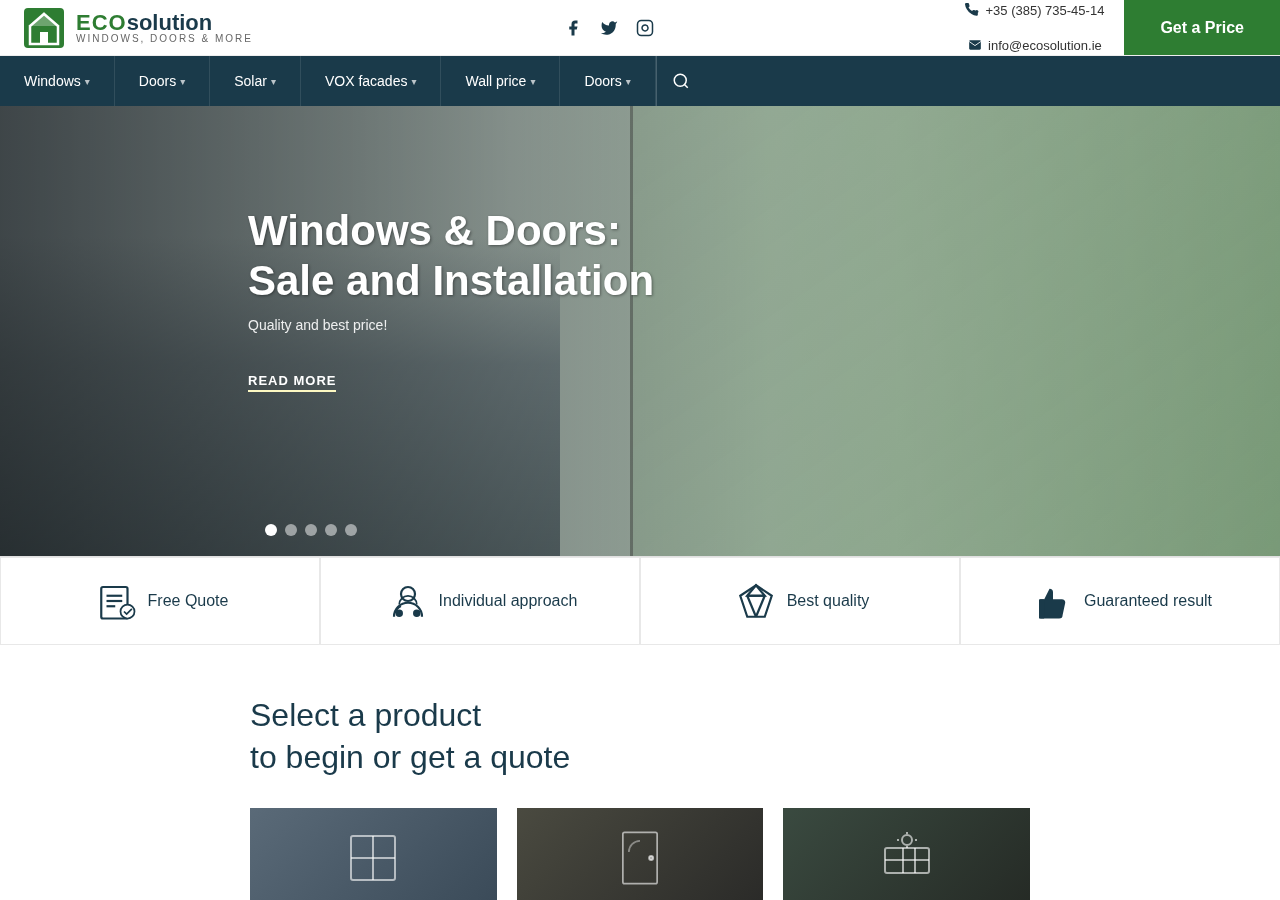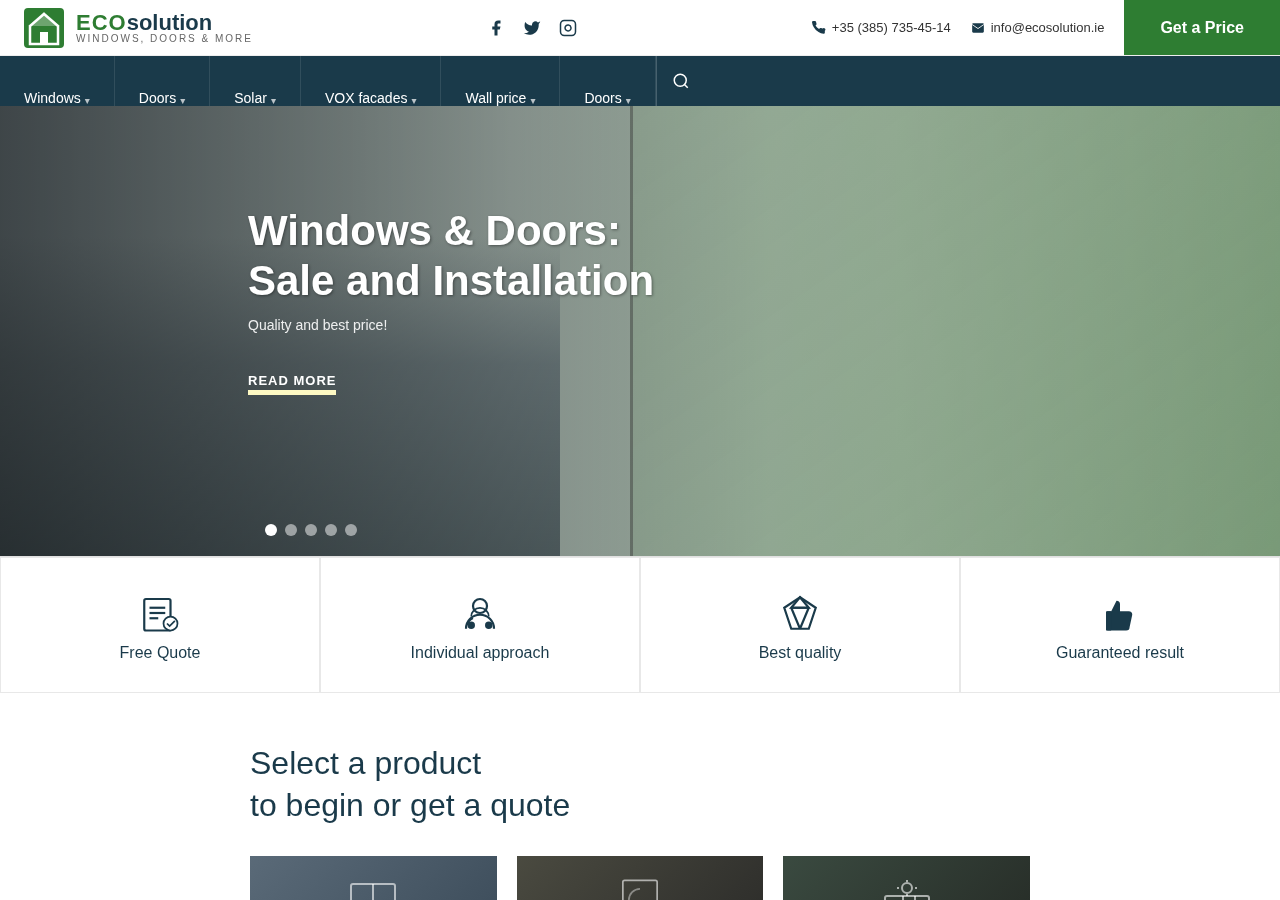--- a/index.html
+++ b/index.html
@@ -25,21 +25,21 @@
     }
     .logo-text-eco { color: #2e7d32; font-size: 22px; font-weight: 900; letter-spacing: 1px; }
     .logo-text-solution { color: #1a3a4a; font-size: 22px; font-weight: 900; }
     .logo-sub { color: #666; font-size: 10px; letter-spacing: 2px; }
     .social-icons { display: flex; gap: 14px; align-items: center; }
     .social-icon {
       width: 22px; height: 22px;
       display: flex; align-items: center; justify-content: center;
       color: #1a3a4a; font-size: 14px; cursor: pointer;
     }
-    .contact-area { display: flex; align-items: center; gap: 20px; font-size: 13px; color: #333; }
+    .contact-area { display: flex; align-items: center; gap: 20px; font-size: 13px; color: #333; flex-direction: column; }
     .contact-item { display: flex; align-items: center; gap: 6px; }
     .get-price-btn {
       background: #2e7d32;
       color: #fff;
       border: none;
       padding: 0 36px;
       height: 55px;
       font-size: 16px;
       font-weight: bold;
       cursor: pointer;
@@ -48,21 +48,21 @@
 
     
     .nav-bar {
       background: #1a3a4a;
       display: flex;
       align-items: center;
       height: 50px;
     }
     .nav-item {
       display: flex;
-      align-items: flex-end;
+      align-items: center;
       gap: 4px;
       color: #fff;
       font-size: 14px;
       padding: 0 24px;
       height: 100%;
       cursor: pointer;
       border-right: 1px solid rgba(255,255,255,0.1);
       white-space: nowrap;
     }
     .nav-chevron { font-size: 10px; opacity: 0.7; }
@@ -109,21 +109,21 @@
       opacity: 0.9;
     }
     .hero-read-more {
       display: inline-block;
       margin-top: 40px;
       color: #fff;
       font-size: 13px;
       font-weight: bold;
       letter-spacing: 1px;
       text-transform: uppercase;
-      border-bottom: 5px solid #fef9c3;
+      border-bottom: 2px solid #fef9c3;
       padding-bottom: 2px;
       cursor: pointer;
     }
     .hero-dots {
       position: absolute;
       bottom: 20px;
       left: 265px;
       display: flex; gap: 8px;
       z-index: 10;
     }
@@ -138,24 +138,23 @@
     
     .features-section {
       display: flex;
       background: #fff;
       padding: 0;
       border-top: 1px solid #e0e0e0;
     }
     .feature-card {
       flex: 1;
       display: flex;
-      flex-direction: column;
       align-items: center;
       justify-content: center;
-      padding: 30px 20px;
+      padding: 18px 20px;
       border: 1px solid #e8e8e8;
       gap: 6px;
       cursor: pointer;
     }
     .feature-icon {
       width: 50px; height: 50px;
       display: flex; align-items: center; justify-content: center;
       color: #1a3a4a;
       font-size: 32px;
     }

